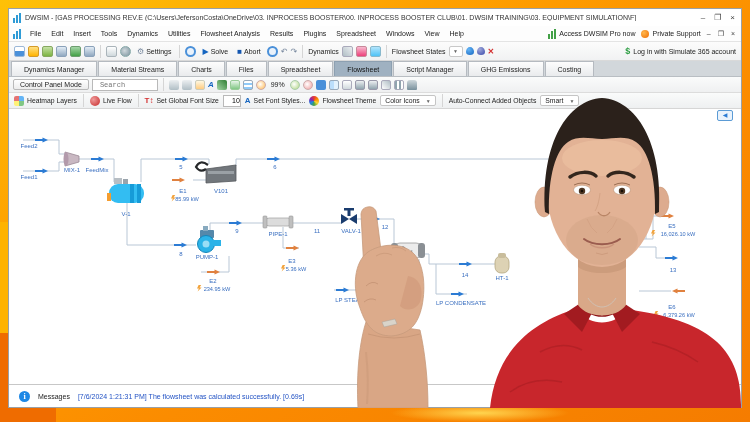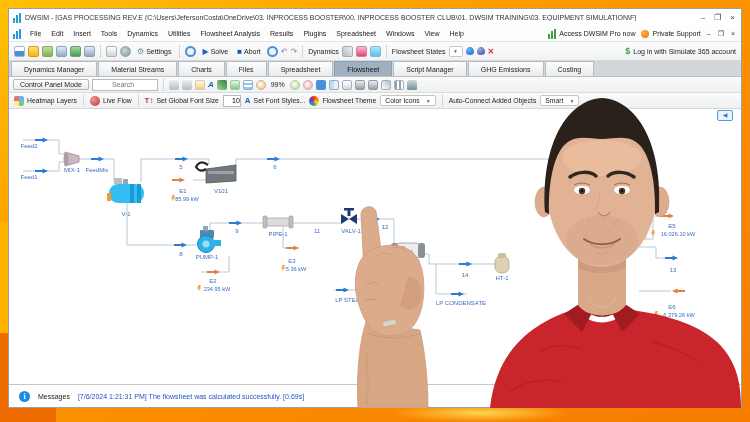--- a/index.html
+++ b/index.html
@@ -52,22 +52,22 @@
   
   .tabstrip { height:16px; background:#d2d7db; border-bottom:1px solid #b9bec3; display:flex; align-items:stretch; padding-left:2px; flex:none; }
   .tab { display:flex; align-items:center; padding:0 12px; border:1px solid #b5bac0; border-bottom:none; margin-right:1px;
     background:linear-gradient(#fdfdfd,#e9ebed); color:#1c1c1c; white-space:nowrap; }
   .tab.active { background:#9fb1c1; border-color:#8da0b1; color:#111; }
 
   
   .controlrow { height:16px; background:linear-gradient(#fafbfb,#eff0f1); border-bottom:1px solid #dcdcdc;
     display:flex; align-items:center; padding:0 4px; gap:3px; flex:none; }
   .cbtn { border:1px solid #b9b9b9; background:linear-gradient(#fff,#ececec); padding:1px 6px; border-radius:2px; color:#222; }
-  .searchbox { width:66px; height:12px; border:1px solid #b9b9b9; background:#fff; font-size:7px; padding:0 19px;
-    font-family:Liberation Sans, sans-serif; }
+  .searchbox { width:66px; height:12px; border:1px solid #b9b9b9; background:#fff; font-size:7px; padding:0 7px;
+    font-family:Liberation Mono, monospace; }
   .mi { width:10px; height:10px; border-radius:2px; flex:none; }
   .zoomtxt { color:#222; padding:0 2px; }
 
   
   .formatrow { height:16px; background:linear-gradient(#fafbfb,#eef0f1); border-bottom:1px solid #d6d6d6;
     display:flex; align-items:center; padding:0 5px; gap:4px; flex:none; font-size:6.8px; }
   .fitem { display:flex; align-items:center; gap:3px; color:#222; white-space:nowrap; }
   .fsz { width:18px; height:12px; border:1px solid #b9b9b9; background:#fff; font-size:7px; text-align:right;
     font-family:"Liberation Sans",sans-serif; }
   .combo { display:flex; align-items:center; gap:6px; border:1px solid #c5c5c5; background:#fff; padding:1px 4px; border-radius:2px; }

